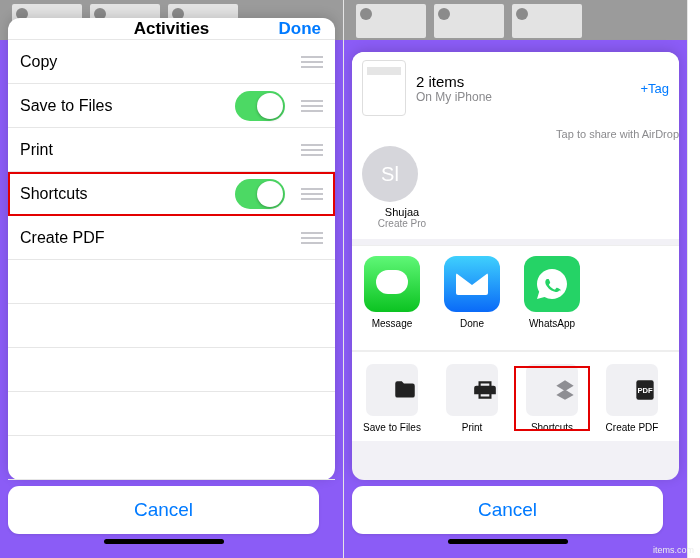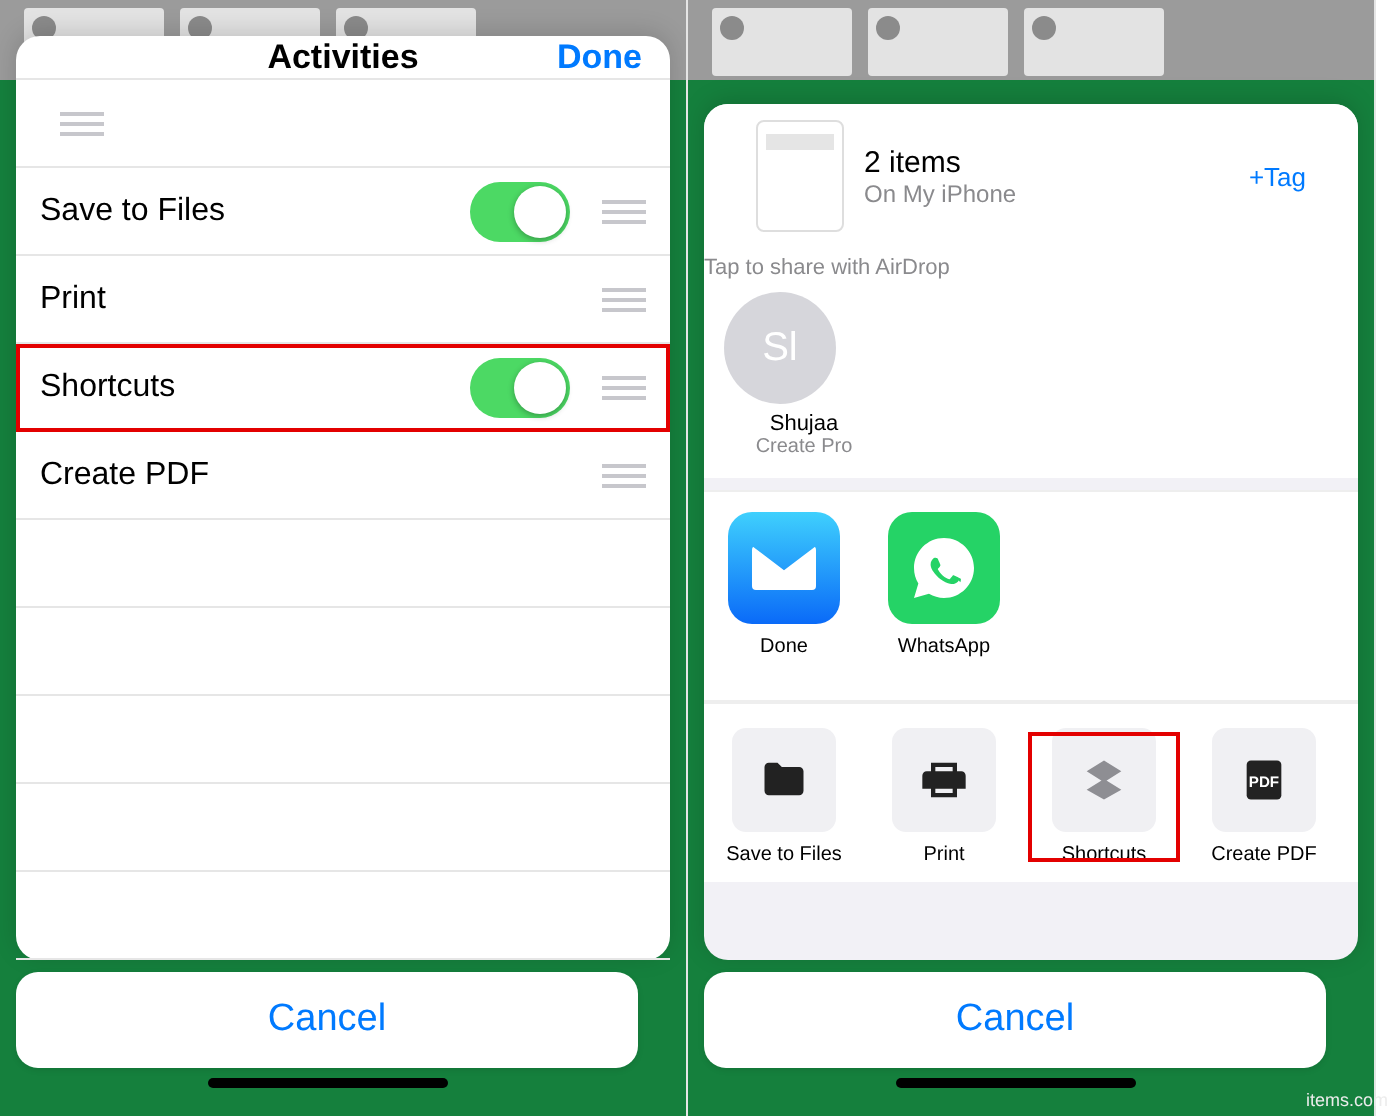--- a/index.html
+++ b/index.html
@@ -1,17 +1,17 @@
 <!DOCTYPE html>
 <html><head>
 <meta charset="utf-8">
 <style>
   * { box-sizing: border-box; margin: 0; padding: 0; font-family: -apple-system, "Helvetica Neue", Arial, sans-serif; -webkit-font-smoothing: antialiased; }
   body { width: 700px; height: 558px; background: #fff; display: flex; position: relative; }
-  .panel { width: 344px; height: 558px; position: relative; border-right: 1px solid #e5e5e5; background: #15803d; overflow: hidden; }
+  .panel { width: 344px; height: 558px; position: relative; border-right: 1px solid #e5e5e5; background: #8b5cf6; overflow: hidden; }
   .panel:last-child { border-right: none; }
 
   
   .bg-strip { position: absolute; top: 0; left: 0; right: 0; height: 40px; background: #9b9b9b; display: flex; gap: 8px; padding: 4px 12px; }
   .bg-thumb { width: 70px; height: 34px; background: #e3e3e3; border-radius: 2px; position: relative; }
   .bg-thumb::before { content:""; position:absolute; left:4px; top:4px; width:12px; height:12px; background:#8b8b8b; border-radius:50%; }
 
   .sheet { position: absolute; left: 8px; right: 8px; bottom: 8px; background: #fff; border-radius: 12px; box-shadow: 0 -2px 12px rgba(0,0,0,.15); }
 
   
@@ -23,28 +23,28 @@
   .row { height:44px; display:flex; align-items:center; padding:0 12px; border-bottom:1px solid #e6e6e6; position:relative; }
   .row .label { flex:1; font-size:16px; color:#000; }
   .row .handle { width:22px; height:12px; margin-left:10px; border-top:2px solid #c7c7cc; border-bottom:2px solid #c7c7cc; position:relative; }
   .row .handle::after { content:""; position:absolute; left:0; right:0; top:50%; border-top:2px solid #c7c7cc; transform:translateY(-50%);}
   .toggle { width:50px; height:30px; border-radius:15px; background:#4cd964; position:relative; margin-right:6px; }
   .toggle::after { content:""; position:absolute; width:26px; height:26px; border-radius:50%; background:#fff; top:2px; right:2px; box-shadow:0 1px 3px rgba(0,0,0,.3);}
   .row.highlight { outline:2px solid #e30000; outline-offset:-2px; }
 
   
   .sheet-right { top: 52px; display:flex; flex-direction:column; background:#f2f1f6; }
-  .share-header { height:72px; display:flex; align-items:center; padding:26px; background:#fff; border-radius:12px 12px 0 0; }
+  .share-header { height:72px; display:flex; align-items:center; padding:10px; background:#fff; border-radius:12px 12px 0 0; }
   .share-thumb { width:44px; height:56px; background:#fff; border:1px solid #dedede; border-radius:4px; position:relative; margin-right:10px; }
   .share-thumb::after { content:""; position:absolute; top:6px; left:4px; right:4px; height:8px; background:#e5e5e5;}
   .share-info { flex:1; }
   .share-info .t1 { font-size:15px; font-weight:500; }
   .share-info .t2 { font-size:12px; color:#8a8a8d; }
   .share-tag { color:#007aff; font-size:13px;text-align:center; }
-  .airdrop-hint { font-size:11px; color:#8a8a8d; text-align:left; background:#fff; padding:4px 0 2px; }
+  .airdrop-hint { font-size:11px; color:#8a8a8d; text-align:right; background:#fff; padding:4px 0 2px; }
   .airdrop-section { background:#fff; padding:4px 0 10px; }
   .airdrop-row { display:flex; padding:0 10px; }
   .airdrop-avatar { width:56px; height:56px; border-radius:50%; background:#d6d6db; display:flex; align-items:center; justify-content:center; color:#fff; font-size:20px; font-weight:500;}
   .airdrop-meta { text-align:center; font-size:11px; color:#000; margin-top:4px; width:80px;}
   .airdrop-meta .sub { color:#8a8a8d; font-size:10px; display:block;}
 
   .apps-section { background:#fff; border-top:1px solid #eee; border-bottom:1px solid #eee; margin-top:6px; padding:10px 0; display:flex; }
   .app { width:80px; text-align:center; }
   .app-icon { width:56px; height:56px; border-radius:12px; margin:0 auto 6px; position:relative; }
   .app-label { font-size:10px; color:#000; line-height:1.15; min-height:22px; }
@@ -55,21 +55,21 @@
   .app-icon.whatsapp{ background:#25d366;}
   .app-icon.whatsapp svg{width:36px;height:36px;position:absolute;top:10px;left:10px;fill:#fff;}
   .app-icon.books{ background: linear-gradient(#ff9a3c,#ff7a00);}
   .app-icon.books::before,.app-icon.books::after{content:"";position:absolute;top:14px;width:18px;height:28px;background:#fff;border-radius:3px 0 0 3px;}
   .app-icon.books::before{left:10px;}
   .app-icon.books::after{left:28px;border-radius:0 3px 3px 0;}
 
   .actions-section { background:#fff; border-top:1px solid #eee; padding:12px 0 8px; display:flex; }
   .action { width:80px; text-align:center; position:relative; }
   .action.highlight{ outline:2px solid #e30000; outline-offset:-4px;}
-  .action-tile { width:52px; height:52px; background:#f0f0f3; border-radius:7px; margin:0 auto 6px; display:flex; align-items:center; justify-content:center;}
+  .action-tile { width:52px; height:52px; background:#f0f0f3; border-radius:7px; margin:0 auto 6px; display:flex; align-items:center; justify-content:flex-end;}
   .action-tile svg { width:26px; height:26px; fill:#222;}
   .action-label { font-size:10px; color:#000; }
 
   
   .cancel-bar { position:absolute; left:8px; right:24px; bottom:10px; height:62px; display:flex; flex-direction:column; align-items:center; }
   .cancel-btn { width:100%; height:48px; background:#fff; border-radius:11px; display:flex; align-items:center; justify-content:center; color:#007aff; font-size:19px; font-weight:500; box-shadow:0 1px 3px rgba(0,0,0,.1);}
   .home-ind { width:120px; height:5px; background:#000; border-radius:3px; margin-top:5px;}
 
   
   .sheet-left { bottom:78px;}
@@ -89,20 +89,21 @@
       <div class="bg-thumb"></div>
   </div>
 
   <div class="sheet sheet-left">
     <div class="header">
       <span class="title">Activities</span>
       <span class="done">Done</span>
     </div>
     <div class="list">
       <div class="row">
+        <span class="label">Copy</span>
         <span class="handle"></span>
       </div>
       <div class="row">
         <span class="label">Save to Files</span>
         <span class="toggle"></span>
         <span class="handle"></span>
       </div>
       <div class="row">
         <span class="label">Print</span>
         <span class="handle"></span>
@@ -157,20 +158,24 @@
           <div class="airdrop-meta">
             <span>Shujaa</span>
             <span class="sub">Create Pro</span>
           </div>
         </div>
       </div>
     </div>
 
     <div class="apps-section">
       <div class="app">
+        <div class="app-icon message"></div>
+        <div class="app-label">Message</div>
+      </div>
+      <div class="app">
         <div class="app-icon mail"></div>
         <div class="app-label">Done</div>
       </div>
       <div class="app">
         <div class="app-icon whatsapp">
           <svg viewBox="0 0 24 24">
               <path d="M12 2C6.48 2 2 6.48 2 12c0 1.9.53 3.67 1.45 5.18L2 22l4.98-1.4A9.96 9.96 0 0 0 12 22c5.52 0 10-4.48 10-10S17.52 2 12 2zm4.9 14.2c-.2.56-1.18 1.08-1.62 1.12-.43.04-.83.2-2.8-.58-2.36-.93-3.86-3.3-3.98-3.45-.12-.16-.96-1.27-.96-2.43 0-1.15.6-1.72.82-1.96.2-.22.47-.28.63-.28.16 0 .32 0 .45.01.15.01.34-.06.54.41.2.48.7 1.65.76 1.77.06.12.1.27.02.43-.08.16-.13.27-.25.41-.12.15-.27.33-.38.44-.13.12-.26.26-.11.51.15.25.67 1.1 1.44 1.78.99.88 1.82 1.15 2.07 1.28.25.12.39.1.54-.06.15-.17.62-.73.79-.98.17-.25.33-.2.56-.12.23.08 1.45.68 1.7.8.25.13.42.19.48.3.06.1.06.62-.14 1.18z"></path>
             </svg>
         </div>
         <div class="app-label">WhatsApp</div>

